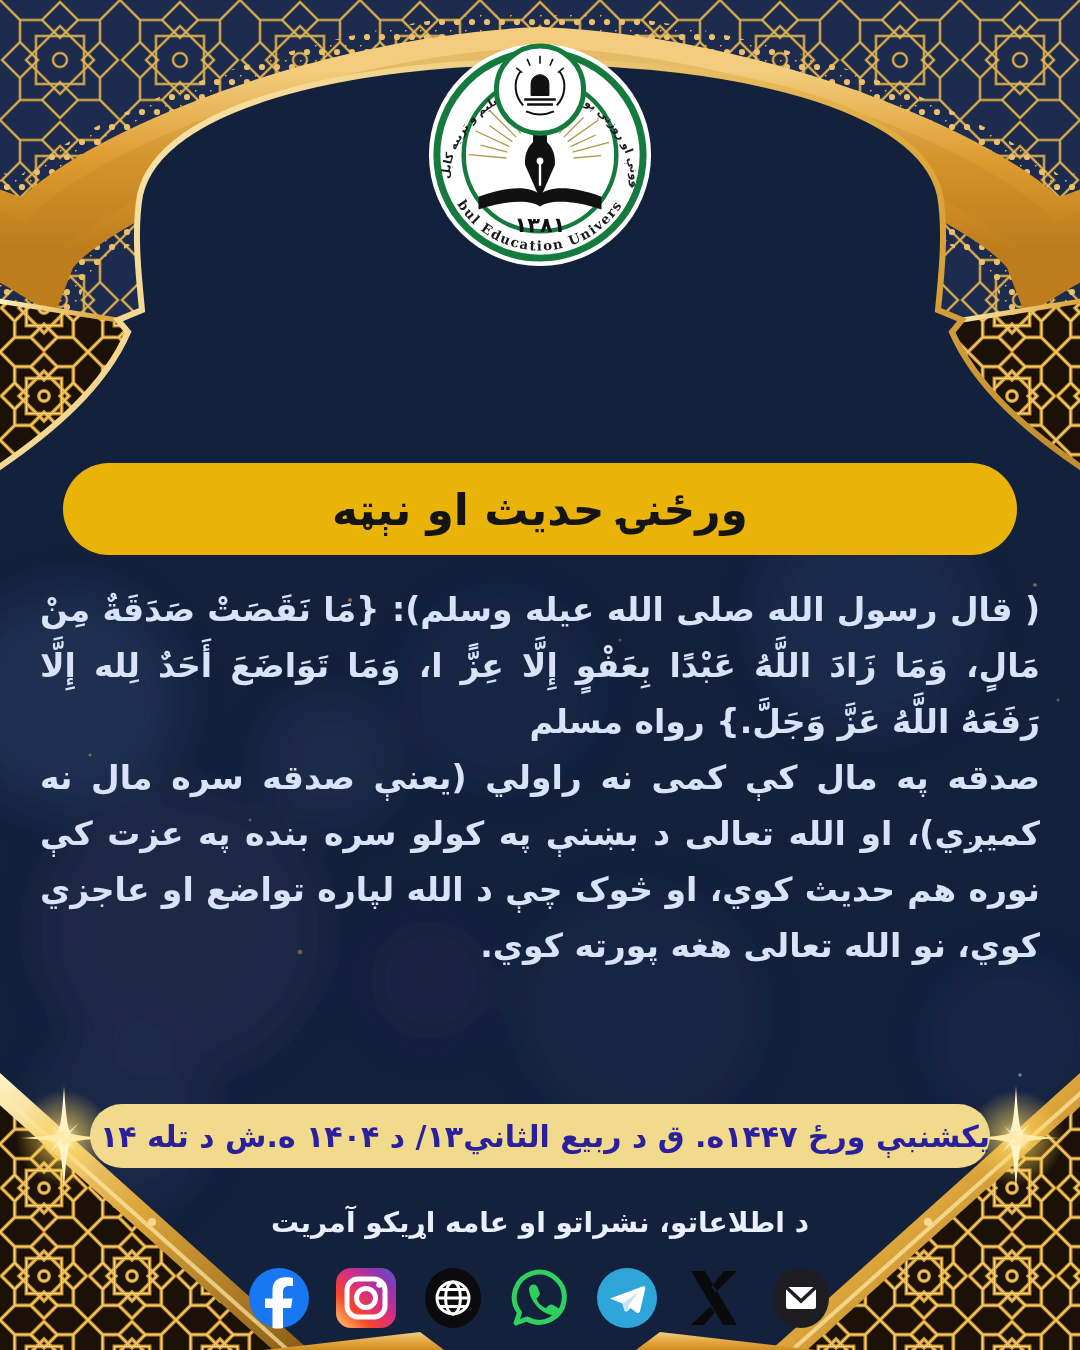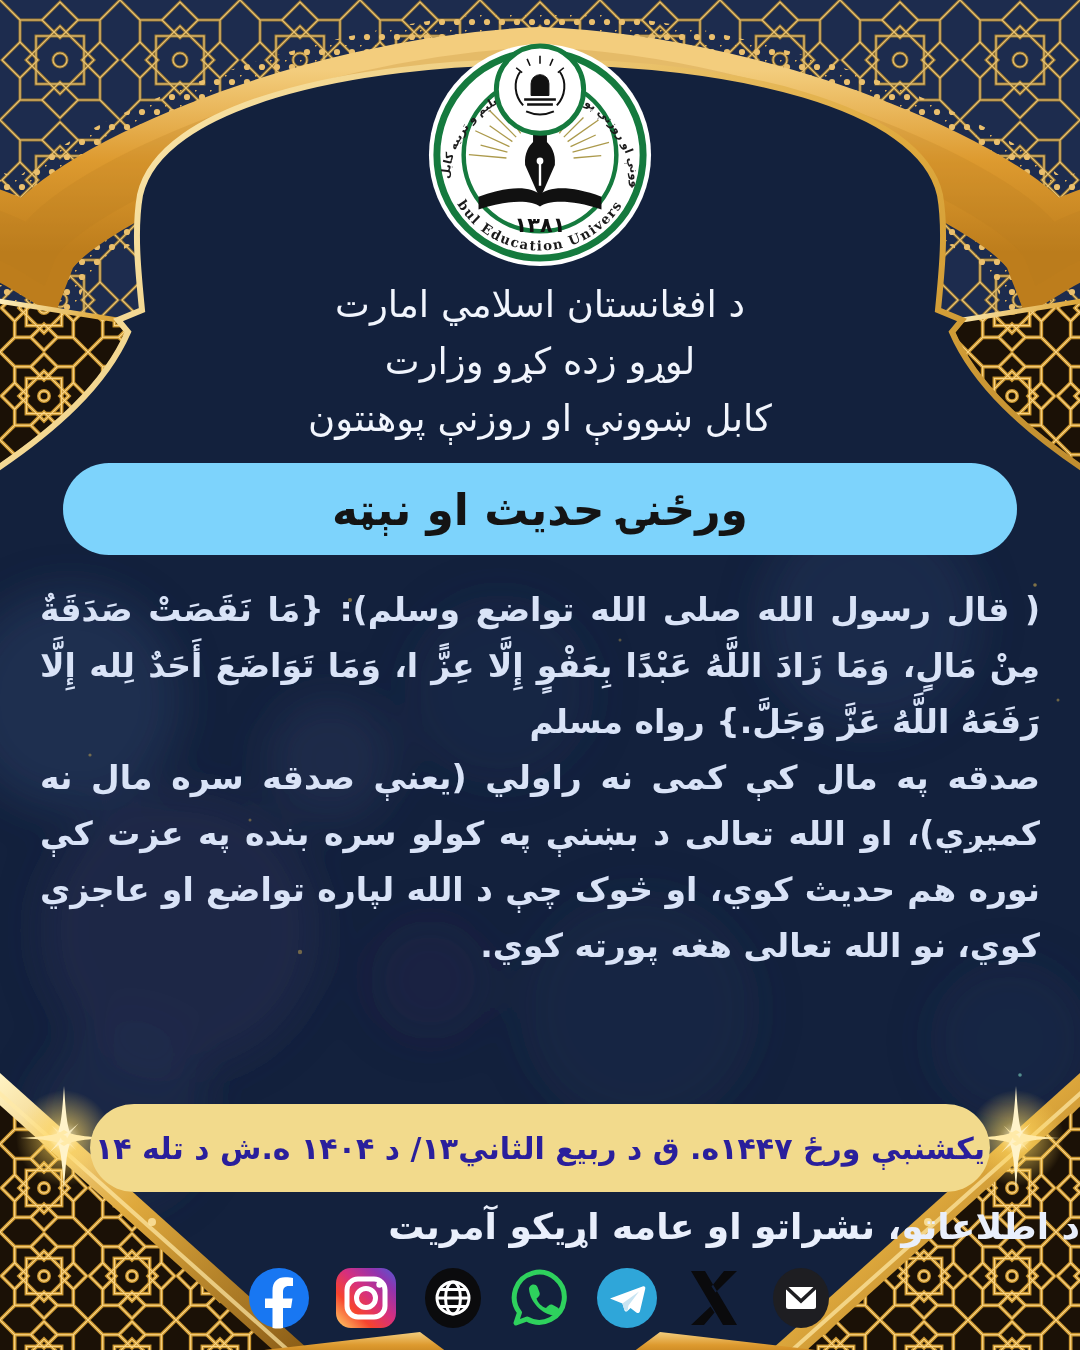--- a/index.html
+++ b/index.html
@@ -8,38 +8,38 @@
     background:#15223f;font-family:"DejaVu Sans",sans-serif;
   }
   .decor{position:absolute;left:0;top:0;width:1080px;height:1350px;}
   .logo{position:absolute;left:423px;top:38px;width:234px;height:234px;}
   .header{
     position:absolute;top:276px;left:0;width:100%;text-align:center;
     color:#f1f5fd;font-size:37px;line-height:57px;direction:rtl;
   }
   .title-pill{
     position:absolute;left:63px;right:63px;top:463px;height:92px;
-    background:#7dd3fc;border-radius:46px;display:flex;align-items:center;
+    background:#eab308;border-radius:46px;display:flex;align-items:center;
     justify-content:center;color:#141414;font-size:44px;font-weight:bold;direction:rtl;
   }
   .body{
     position:absolute;left:40px;right:40px;top:582px;direction:rtl;
     color:#d9e3f7;font-size:33px;font-weight:bold;line-height:56px;
     text-align:justify;
   }
   .body p{margin:0;}
   .date-pill{
-    position:absolute;left:90px;right:90px;top:1104px;height:88px;
+    position:absolute;left:90px;right:90px;top:1104px;height:64px;
     background:#f2da8c;border-radius:46px;display:flex;align-items:center;
-    justify-content:center;color:#2a1f9c;font-size:30px;font-weight:bold;
+    justify-content:flex-start;color:#2a1f9c;font-size:30px;font-weight:bold;
     direction:rtl;white-space:nowrap;
   }
   .dept{
-    position:absolute;top:1206px;left:0;width:100%;
-    color:#e9effc;font-size:36px;font-weight:bold;direction:rtl;
+    position:absolute;top:1206px;left:0;width:100%;text-align:center;
+    color:#e9effc;font-size:28px;font-weight:bold;direction:rtl;
   }
   .social{
     position:absolute;top:1266px;left:0;width:100%;display:flex;
     justify-content:center;align-items:center;gap:23px;
   }
   .sicon{width:64px;height:64px;display:block;cursor:pointer;}
   .sicon svg{width:100%;height:100%;display:block;}
 </style>
 </head>
 <body>
@@ -228,32 +228,27 @@
         <path d="M0,-26 L0,-34 M-10,-24 L-13,-31 M10,-24 L13,-31 M-18,-17 L-24,-22 M18,-17 L24,-22" stroke-width="1.6"></path>
         <path d="M-9,6 L-9,-6 A 9 9 0 0 1 9,-6 L9,6 Z" fill="#111"></path>
         <path d="M-16,10 H16 M-13,15 H13" stroke-width="2.5"></path>
         <path d="M-17,16 C-26,6 -27,-8 -20,-18" stroke-width="2"></path>
         <path d="M17,16 C26,6 27,-8 20,-18" stroke-width="2"></path>
         <path d="M-14,22 C-5,26 5,26 14,22" stroke-width="2"></path>
       </g>
     </g>
   </svg>
 
-  <div class="header">
-    <div>د افغانستان اسلامي امارت</div>
-    <div>لوړو زده کړو وزارت</div>
-    <div>کابل ښوونې او روزنې پوهنتون</div>
-  </div>
 
   <div class="title-pill">
     <span>ورځنۍ حدیث او نېټه</span>
   </div>
 
   <div class="body">
-    <p>( قال رسول الله صلى الله تواضع وسلم): {مَا نَقَصَتْ صَدَقَةٌ مِنْ مَالٍ، وَمَا زَادَ اللَّهُ عَبْدًا بِعَفْوٍ إِلَّا عِزًّ ا، وَمَا تَوَاضَعَ أَحَدٌ لِله إِلَّا رَفَعَهُ اللَّهُ عَزَّ وَجَلَّ.} رواه مسلم</p>
+    <p>( قال رسول الله صلى الله عيله وسلم): {مَا نَقَصَتْ صَدَقَةٌ مِنْ مَالٍ، وَمَا زَادَ اللَّهُ عَبْدًا بِعَفْوٍ إِلَّا عِزًّ ا، وَمَا تَوَاضَعَ أَحَدٌ لِله إِلَّا رَفَعَهُ اللَّهُ عَزَّ وَجَلَّ.} رواه مسلم</p>
     <p>صدقه په مال کې کمی نه راولي (یعنې صدقه سره مال نه کمیږي)، او الله تعالی د بښنې په کولو سره بنده په عزت کې نوره هم حدیث کوي، او څوک چې د الله لپاره تواضع او عاجزي کوي، نو الله تعالی هغه پورته کوي.</p>
   </div>
 
   <div class="date-pill">
     <span>یکشنبې  ورځ ۱۴۴۷ه. ق د ربیع الثاني۱۳/ د ۱۴۰۴ ه.ش د  تله ۱۴</span>
   </div>
 
   <div class="dept">د اطلاعاتو، نشراتو او عامه اړیکو آمریت</div>
 
   <div class="social">

